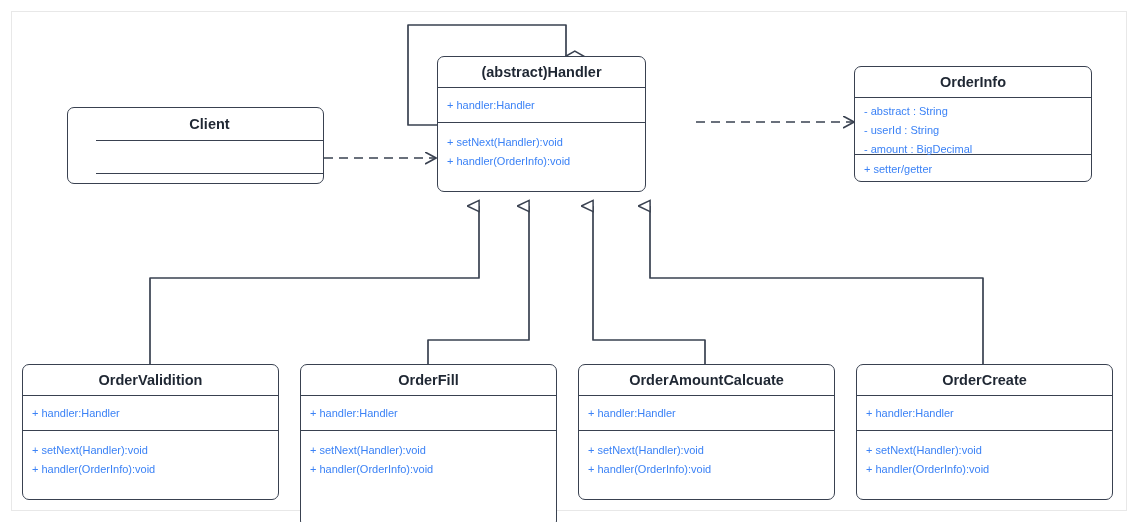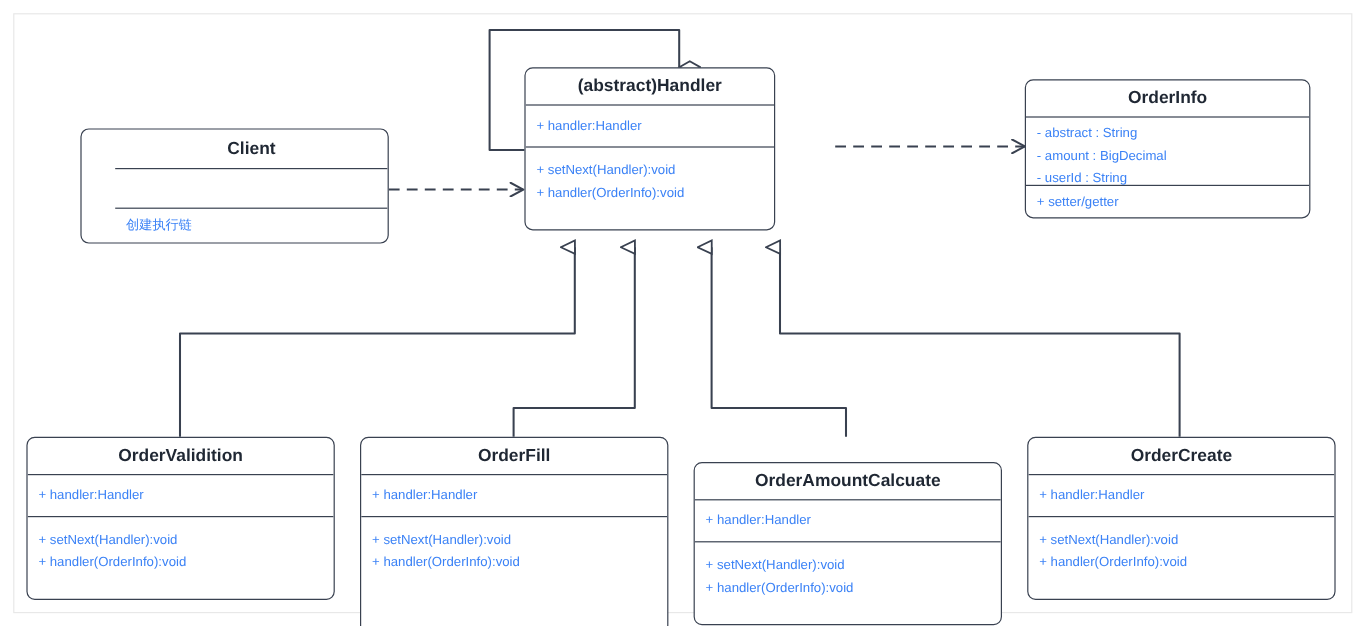--- a/index.html
+++ b/index.html
@@ -108,21 +108,21 @@
       <path d="M150,364 L150,278 L479,278 L479,206" marker-end="url(#tri)"></path>
 
       <path d="M428,364 L428,340 L529,340 L529,206" marker-end="url(#tri)"></path>
 
       <path d="M705,364 L705,340 L593,340 L593,206" marker-end="url(#tri)"></path>
 
       <path d="M983,364 L983,278 L650,278 L650,206" marker-end="url(#tri)"></path>
     </g>
   </svg>
 
-  <div class="uml-class" style="left:67px; top:107px; width:257px; height:96px;padding-left:28px;">
+  <div class="uml-class" style="left:67px; top:107px; width:257px; height:77px;padding-left:28px;">
     <div class="uml-name" style="height:33px;">Client</div>
     <div class="uml-section divided" style="height:33px;"></div>
     <div class="uml-section pad-mid" style="height:28px;">
       <div class="uml-row">创建执行链</div>
     </div>
   </div>
 
   <div class="uml-class" style="left:437px; top:56px; width:209px; height:136px;">
     <div class="uml-name" style="height:31px;">(abstract)Handler</div>
     <div class="uml-section divided pad-mid" style="height:35px;">
@@ -131,22 +131,22 @@
     <div class="uml-section pad-top" style="height:68px;">
       <div class="uml-row">+ setNext(Handler):void</div>
       <div class="uml-row">+ handler(OrderInfo):void</div>
     </div>
   </div>
 
   <div class="uml-class" style="left:854px; top:66px; width:238px; height:116px;">
     <div class="uml-name" style="height:31px;">OrderInfo</div>
     <div class="uml-section divided" style="height:57px;">
       <div class="uml-row">- abstract : String</div>
+      <div class="uml-row">- userId : String</div>
       <div class="uml-row">- amount : BigDecimal</div>
-      <div class="uml-row">- userId : String</div>
     </div>
     <div class="uml-section pad-mid" style="height:28px;">
       <div class="uml-row">+ setter/getter</div>
     </div>
   </div>
 
   <div class="uml-class" style="left:22px; top:364px; width:257px; height:136px;">
     <div class="uml-name" style="height:31px;">OrderValidition</div>
     <div class="uml-section divided pad-mid" style="height:35px;">
       <div class="uml-row">+ handler:Handler</div>
@@ -161,21 +161,21 @@
     <div class="uml-name" style="height:31px;">OrderFill</div>
     <div class="uml-section divided pad-mid" style="height:35px;">
       <div class="uml-row">+ handler:Handler</div>
     </div>
     <div class="uml-section pad-top" style="height:68px;">
       <div class="uml-row">+ setNext(Handler):void</div>
       <div class="uml-row">+ handler(OrderInfo):void</div>
     </div>
   </div>
 
-  <div class="uml-class" style="left:578px; top:364px; width:257px; height:136px;margin-top:21px;">
+  <div class="uml-class" style="left:578px; top:364px; width:257px; height:136px;">
     <div class="uml-name" style="height:31px;">OrderAmountCalcuate</div>
     <div class="uml-section divided pad-mid" style="height:35px;">
       <div class="uml-row">+ handler:Handler</div>
     </div>
     <div class="uml-section pad-top" style="height:68px;">
       <div class="uml-row">+ setNext(Handler):void</div>
       <div class="uml-row">+ handler(OrderInfo):void</div>
     </div>
   </div>
 

